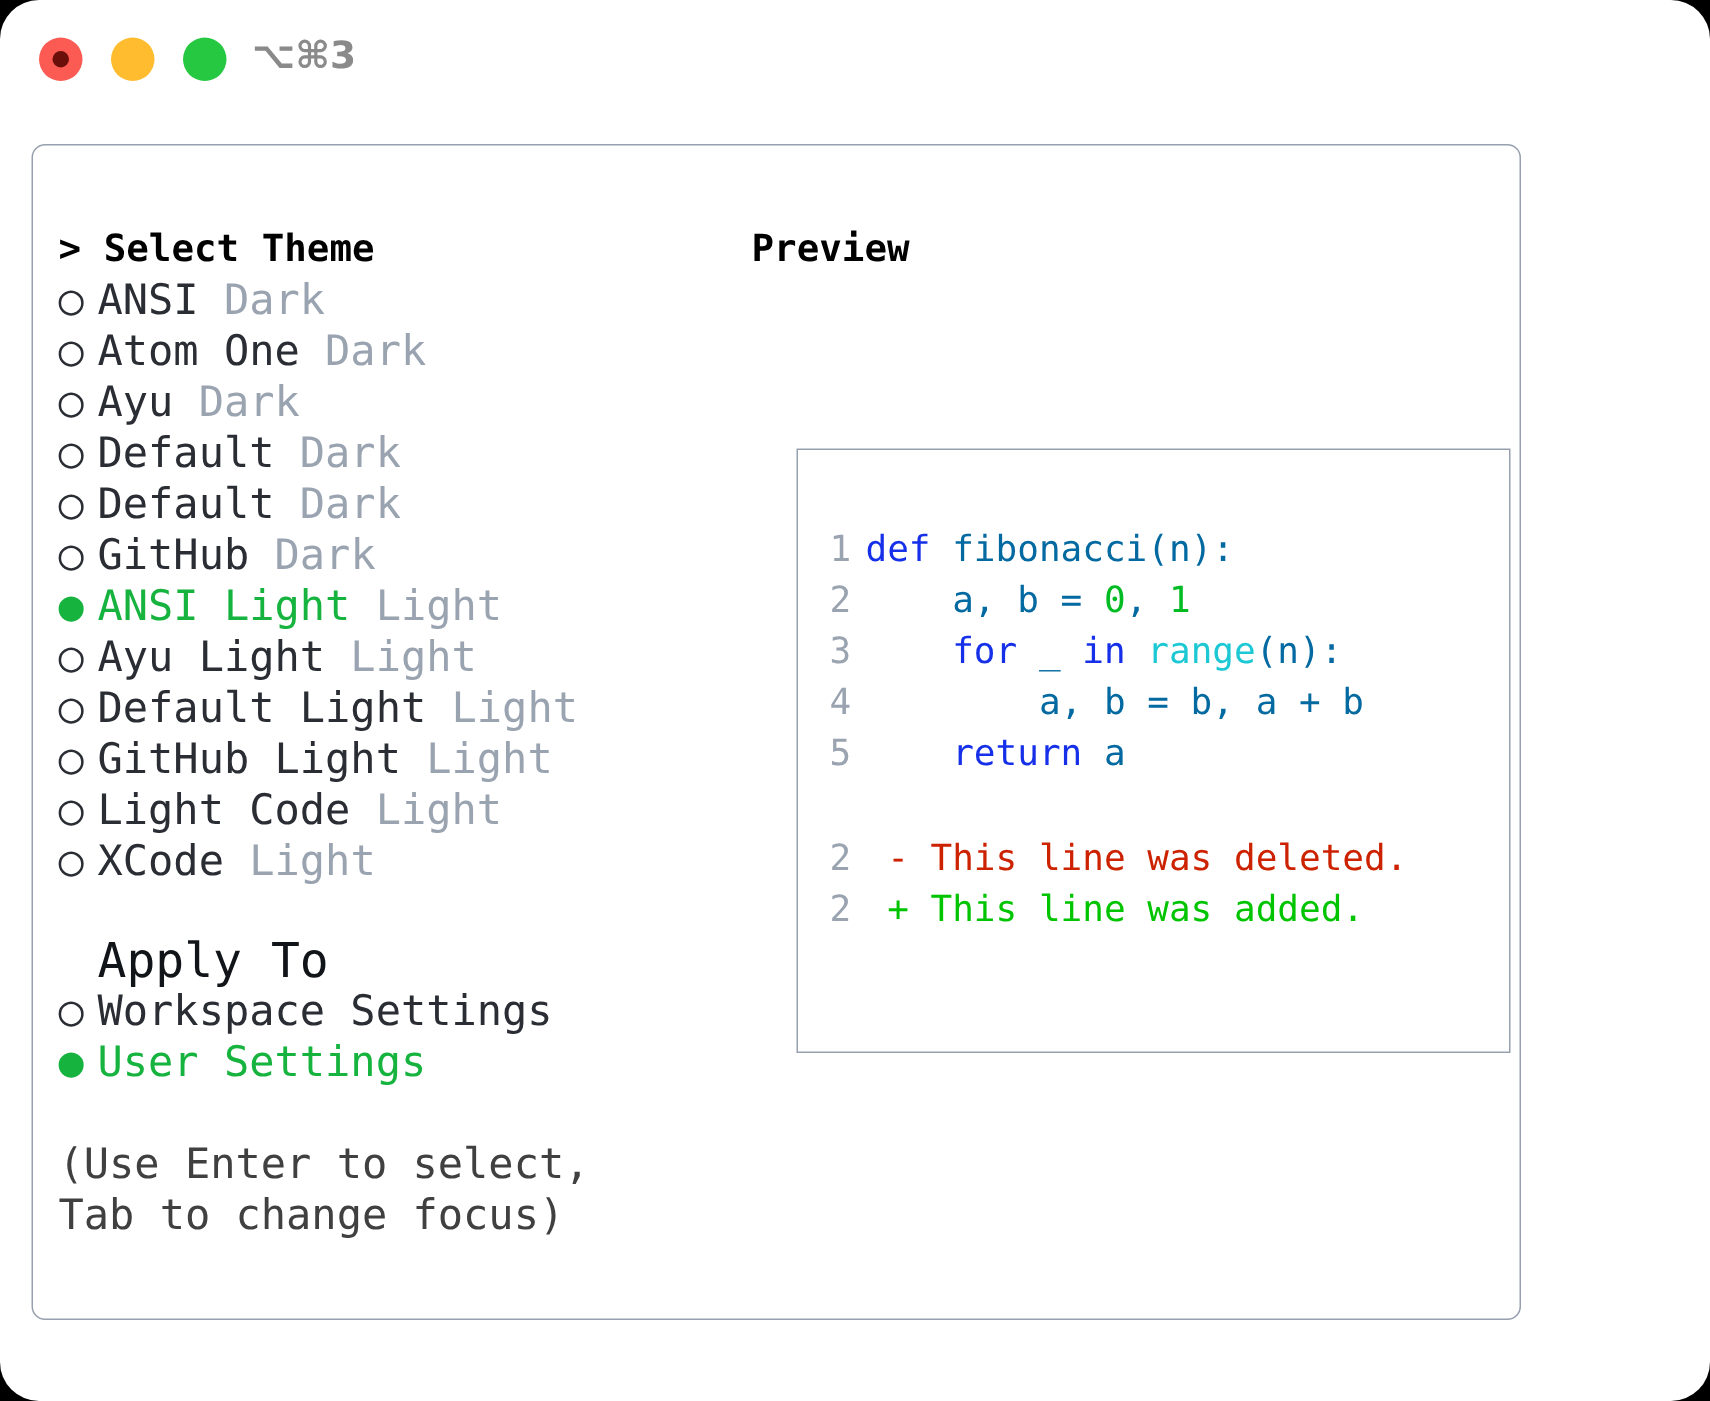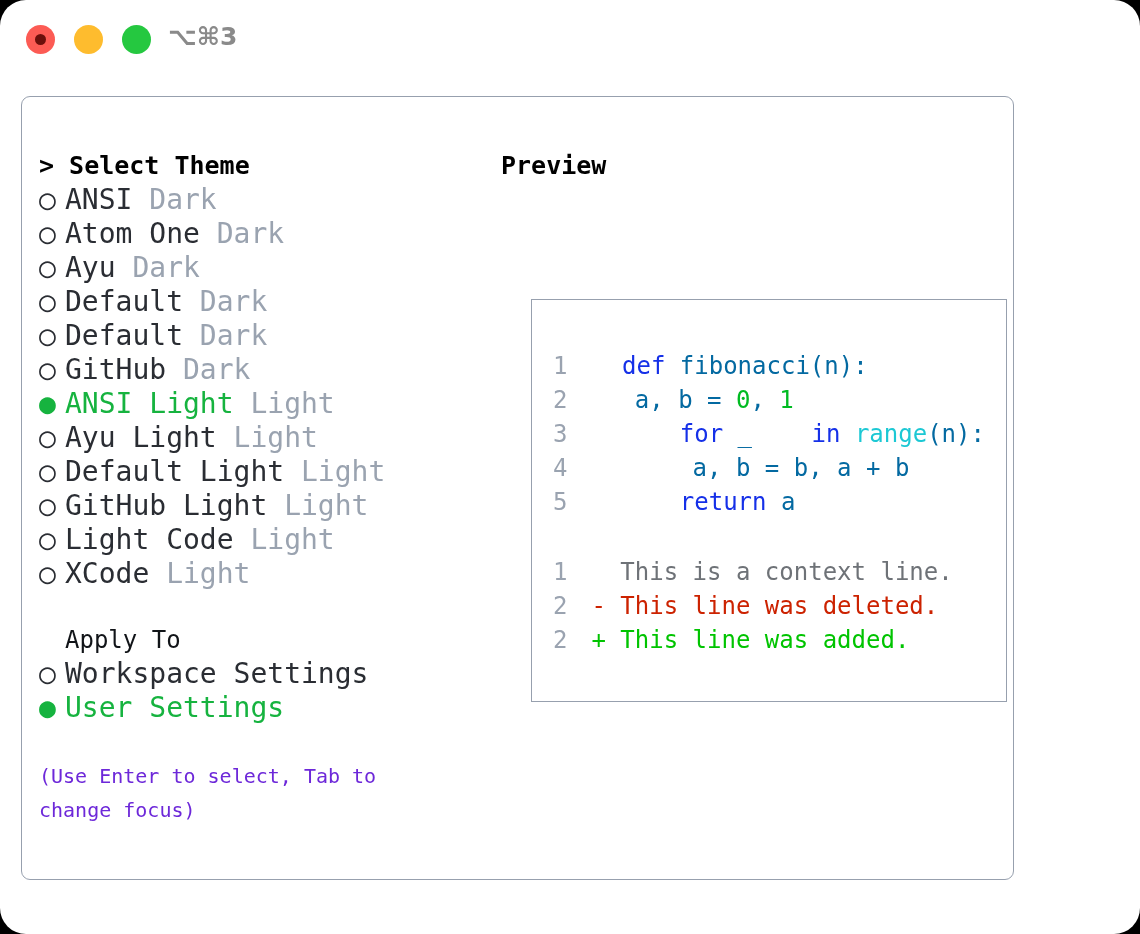--- a/index.html
+++ b/index.html
@@ -122,32 +122,32 @@
   .row.selected .bullet { color: #16b33f; }
   .row.selected .label  { color: #16b33f; }
   .label { color: #2a2d33; }
   .variant {
     color: #9aa3b0;
   }
 
   .section-gap { height: 32px; }
 
   .subheading {
-    font-size: 24px;
+    font-size: 32px;
     line-height: 34px;
     color: #111418;
     white-space: pre;
     padding-left: 26px;
   }
 
   .hint {
     margin-top: 34px;
-    font-size: 20px;
-    line-height: 34px;
-    color: #6d28d9;
+    font-size: 28px;
+    line-height: 34px;
+    color: #404040;
     width: 400px;
     white-space: pre-wrap;
   }
 
   
   .preview-box {
     position: absolute;
     left: 30px;
     top: 150px;
     width: 476px;
@@ -164,21 +164,21 @@
     line-height: 34px;
     white-space: pre;
   }
   .code .ln {
     color: #9aa3b0;
     display: inline-block;
     width: 14px;
     text-align: right;
     margin-right: 10px;
   }
-  .kw    { color: #1530e8; margin-left: 45px; }
+  .kw    { color: #1530e8; }
   .fn    { color: #1cc8d4; }
   .num   { color: #00bb22; }
   .plain { color: #0369a1; }
 
   .diff {
     position: absolute;
     left: 21px;
     top: 255px;
     font-size: 24px;
     line-height: 34px;
@@ -237,18 +237,18 @@
         </div>
 
       <div class="hint">(Use Enter to select, Tab to change focus)</div>
     </div>
 
     <div class="col-right">
       <div class="heading">Preview</div>
 
       <div class="preview-box">
         <div class="code" id="code-block"><div><span class="ln">1</span><span class="kw">def </span><span class="plain">fibonacci(n):</span></div><div><span class="ln">2</span><span class="plain">    a, b = </span><span class="num">0</span><span class="plain">, </span><span class="num">1</span></div><div><span class="ln">3</span><span class="plain">    </span><span class="kw">for</span><span class="plain"> _ </span><span class="kw">in</span><span class="plain"> </span><span class="fn">range</span><span class="plain">(n):</span></div><div><span class="ln">4</span><span class="plain">        a, b = b, a + b</span></div><div><span class="ln">5</span><span class="plain">    </span><span class="kw">return</span><span class="plain"> a</span></div></div>
-        <div class="diff" id="diff-block"><div><span class="ln">1</span><span class="ctx">   This is a context line.</span></div><div><span class="ln">2</span><span class="del"> - This line was deleted.</span></div><div><span class="ln">2</span><span class="add"> + This line was added.</span></div></div>
+        <div class="diff" id="diff-block"><div><span class="ln">2</span><span class="del"> - This line was deleted.</span></div><div><span class="ln">2</span><span class="add"> + This line was added.</span></div></div>
       </div>
     </div>
 
   </div>
 </div>
 
 </body></html>

